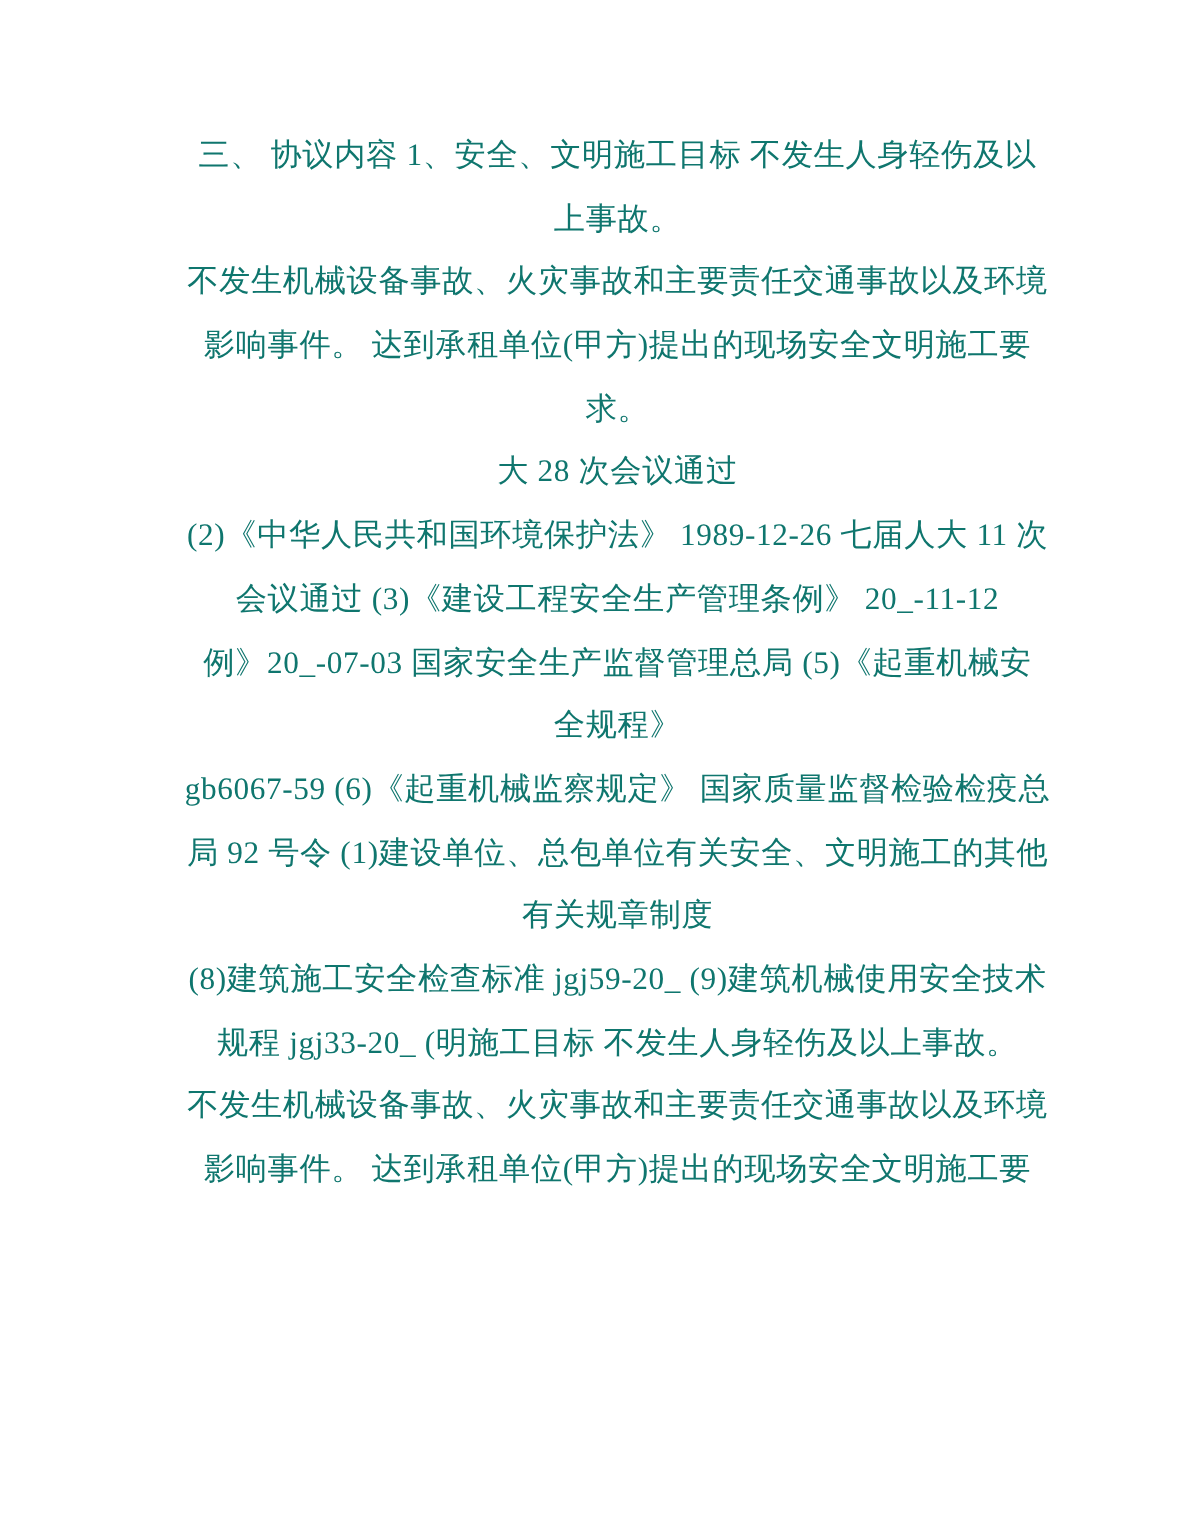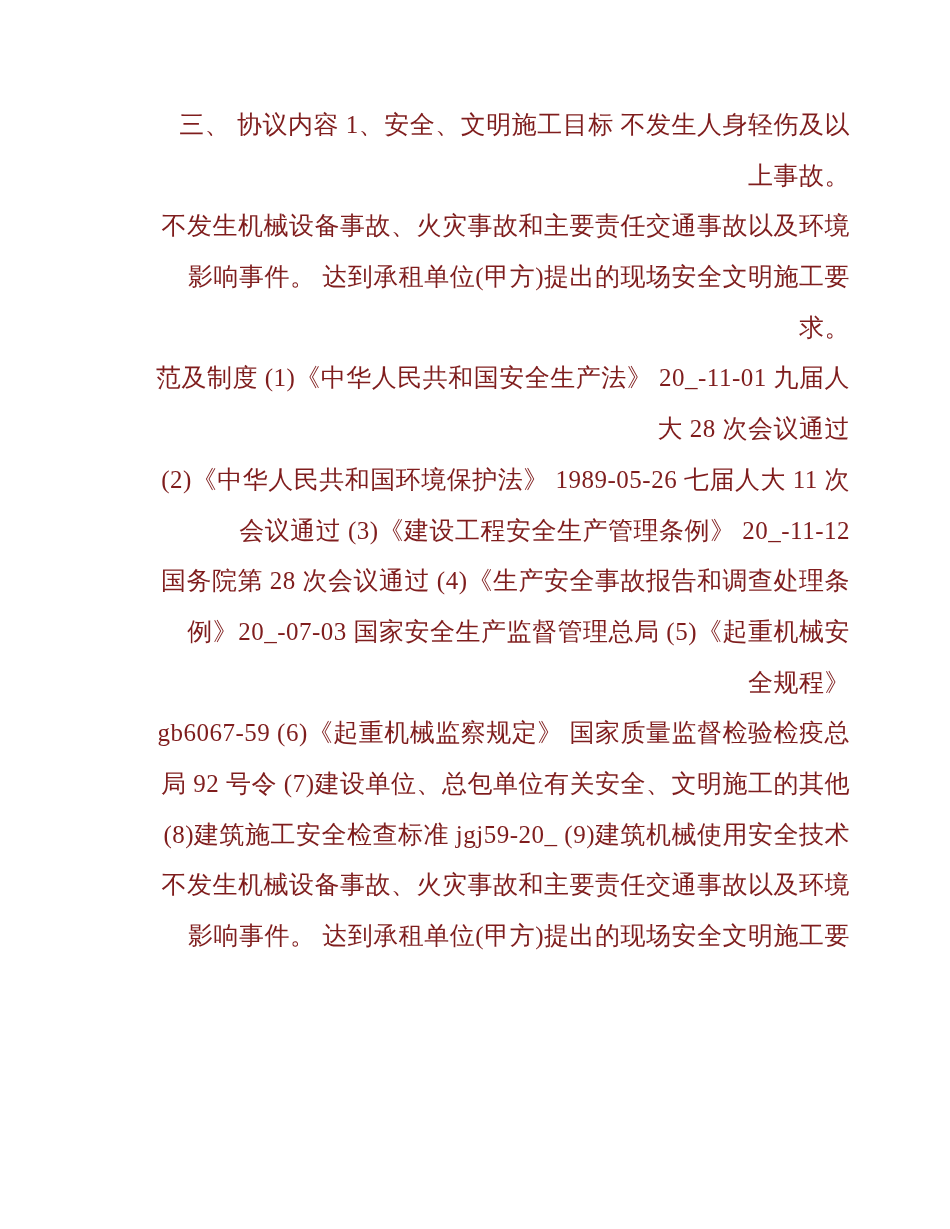--- a/index.html
+++ b/index.html
@@ -20,49 +20,49 @@
     top: 0;
     width: 950px;
     height: 1229px;
     background: #ffffff;
   }
   .text-block {
     position: absolute;
     left: 138px;
     top: 100px;
     width: 712px;
-    color: #7f1d1d;
+    color: #0f766e;
     font-size: 25px;
     line-height: 50.7px;
     letter-spacing: 0.5px;
-    text-align: right;
+    text-align: center;
     white-space: nowrap;
   }
   .doc-line {
     margin: 0;
     padding: 0;
     height: 50.7px;
   }
 </style>
 </head>
 <body>
 
 <div class="page">
   <div class="text-block">
       <p class="doc-line">三、 协议内容 1、安全、文明施工目标 不发生人身轻伤及以</p>
       <p class="doc-line">上事故。</p>
       <p class="doc-line">不发生机械设备事故、火灾事故和主要责任交通事故以及环境</p>
       <p class="doc-line">影响事件。 达到承租单位(甲方)提出的现场安全文明施工要</p>
       <p class="doc-line">求。</p>
-      <p class="doc-line">范及制度 (1)《中华人民共和国安全生产法》 20_-11-01 九届人</p>
       <p class="doc-line">大 28 次会议通过</p>
-      <p class="doc-line">(2)《中华人民共和国环境保护法》 1989-05-26 七届人大 11 次</p>
+      <p class="doc-line">(2)《中华人民共和国环境保护法》 1989-12-26 七届人大 11 次</p>
       <p class="doc-line">会议通过 (3)《建设工程安全生产管理条例》 20_-11-12</p>
-      <p class="doc-line">国务院第 28 次会议通过 (4)《生产安全事故报告和调查处理条</p>
       <p class="doc-line">例》20_-07-03 国家安全生产监督管理总局 (5)《起重机械安</p>
       <p class="doc-line">全规程》</p>
       <p class="doc-line">gb6067-59 (6)《起重机械监察规定》 国家质量监督检验检疫总</p>
-      <p class="doc-line">局 92 号令 (7)建设单位、总包单位有关安全、文明施工的其他</p>
+      <p class="doc-line">局 92 号令 (1)建设单位、总包单位有关安全、文明施工的其他</p>
+      <p class="doc-line">有关规章制度</p>
       <p class="doc-line">(8)建筑施工安全检查标准 jgj59-20_ (9)建筑机械使用安全技术</p>
+      <p class="doc-line">规程 jgj33-20_ (明施工目标 不发生人身轻伤及以上事故。</p>
       <p class="doc-line">不发生机械设备事故、火灾事故和主要责任交通事故以及环境</p>
       <p class="doc-line">影响事件。 达到承租单位(甲方)提出的现场安全文明施工要</p>
     </div>
 </div>
 
 </body></html>

